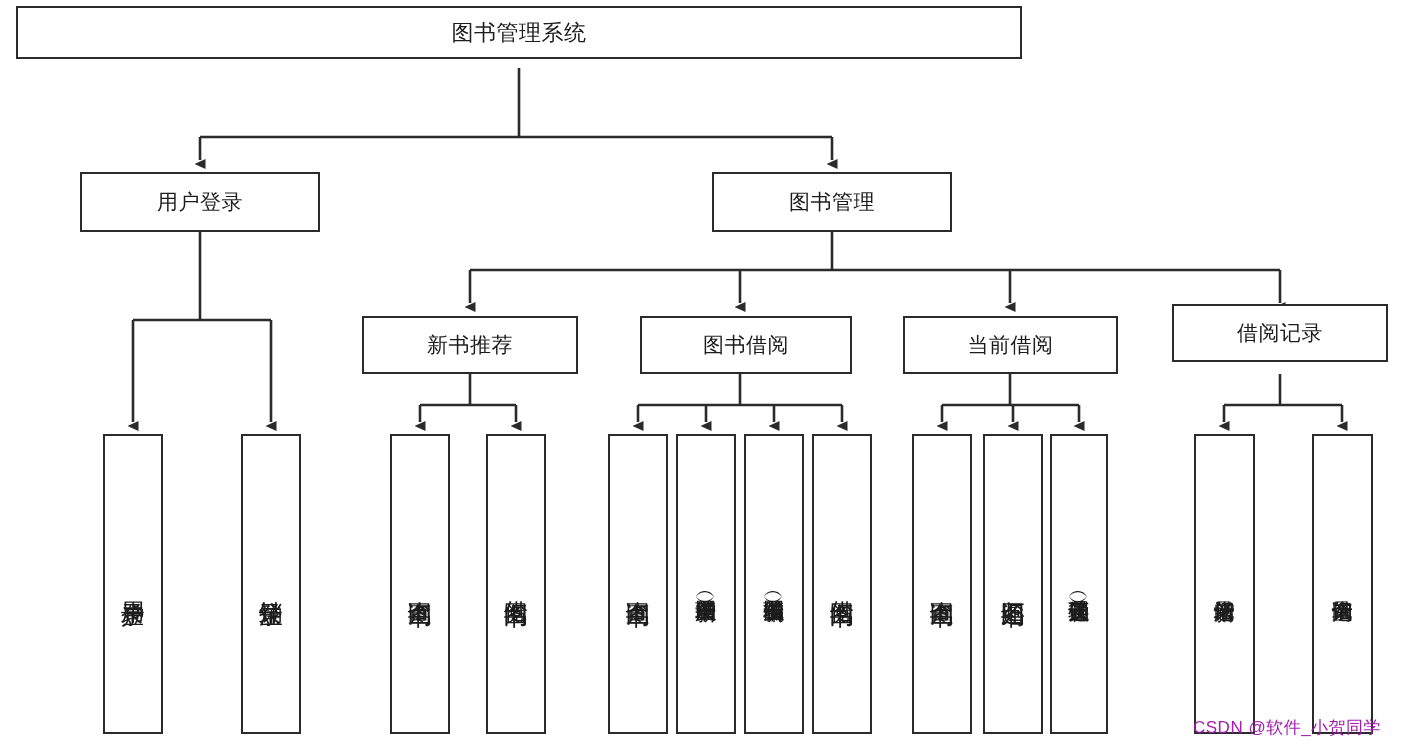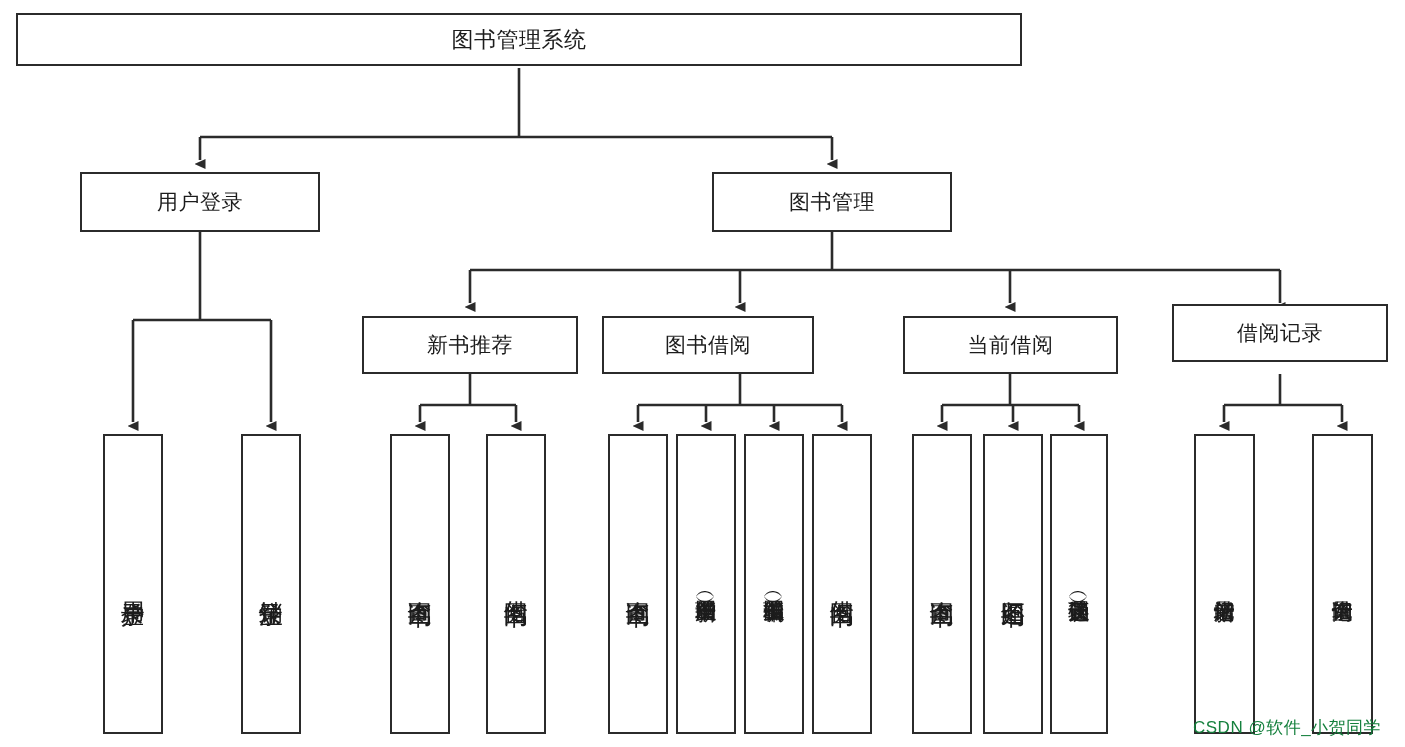--- a/index.html
+++ b/index.html
@@ -62,21 +62,21 @@
   .node.leaf.tight .label {
     font-size: 21px;
     line-height: 1.02;
     letter-spacing: 0px;
   }
   .watermark {
     position: absolute;
     left: 1193px;
     top: 716px;
     font-size: 17px;
-    color: #15803d;
+    color: #a21caf;
     white-space: nowrap;
     letter-spacing: 0.5px;
   }
 </style>
 </head>
 <body>
 
 <div id="diagram-root">
 
   <svg class="connectors" viewBox="0 0 1405 747" xmlns="http://www.w3.org/2000/svg">
@@ -122,35 +122,35 @@
       <path d="M1013,405 L1013,422" marker-end="url(#arrow)"></path>
       <path d="M1079,405 L1079,422" marker-end="url(#arrow)"></path>
 
       <path d="M1280,374 L1280,405"></path>
       <path d="M1224,405 L1342,405"></path>
       <path d="M1224,405 L1224,422" marker-end="url(#arrow)"></path>
       <path d="M1342,405 L1342,422" marker-end="url(#arrow)"></path>
     </g>
   </svg>
 
-  <div class="node root" style="left:16px; top:13px; width:1006px; height:53px;">
+  <div class="node root" style="left:16px; top:6px; width:1006px; height:53px;">
     <span class="label">图书管理系统</span>
   </div>
 
   <div class="node" style="left:80px; top:172px; width:240px; height:60px;">
     <span class="label">用户登录</span>
   </div>
   <div class="node" style="left:712px; top:172px; width:240px; height:60px;">
     <span class="label">图书管理</span>
   </div>
 
   <div class="node" style="left:362px; top:316px; width:216px; height:58px;">
     <span class="label">新书推荐</span>
   </div>
-  <div class="node" style="left:602px; top:316px; width:212px; height:58px;">
+  <div class="node" style="left:640px; top:316px; width:212px; height:58px;">
     <span class="label">图书借阅</span>
   </div>
   <div class="node" style="left:903px; top:316px; width:215px; height:58px;text-align:right;">
     <span class="label">当前借阅</span>
   </div>
   <div class="node" style="left:1172px; top:304px; width:216px; height:58px;">
     <span class="label">借阅记录</span>
   </div>
 
   <div class="node leaf" style="left:103px; top:434px; width:60px; height:300px;">

